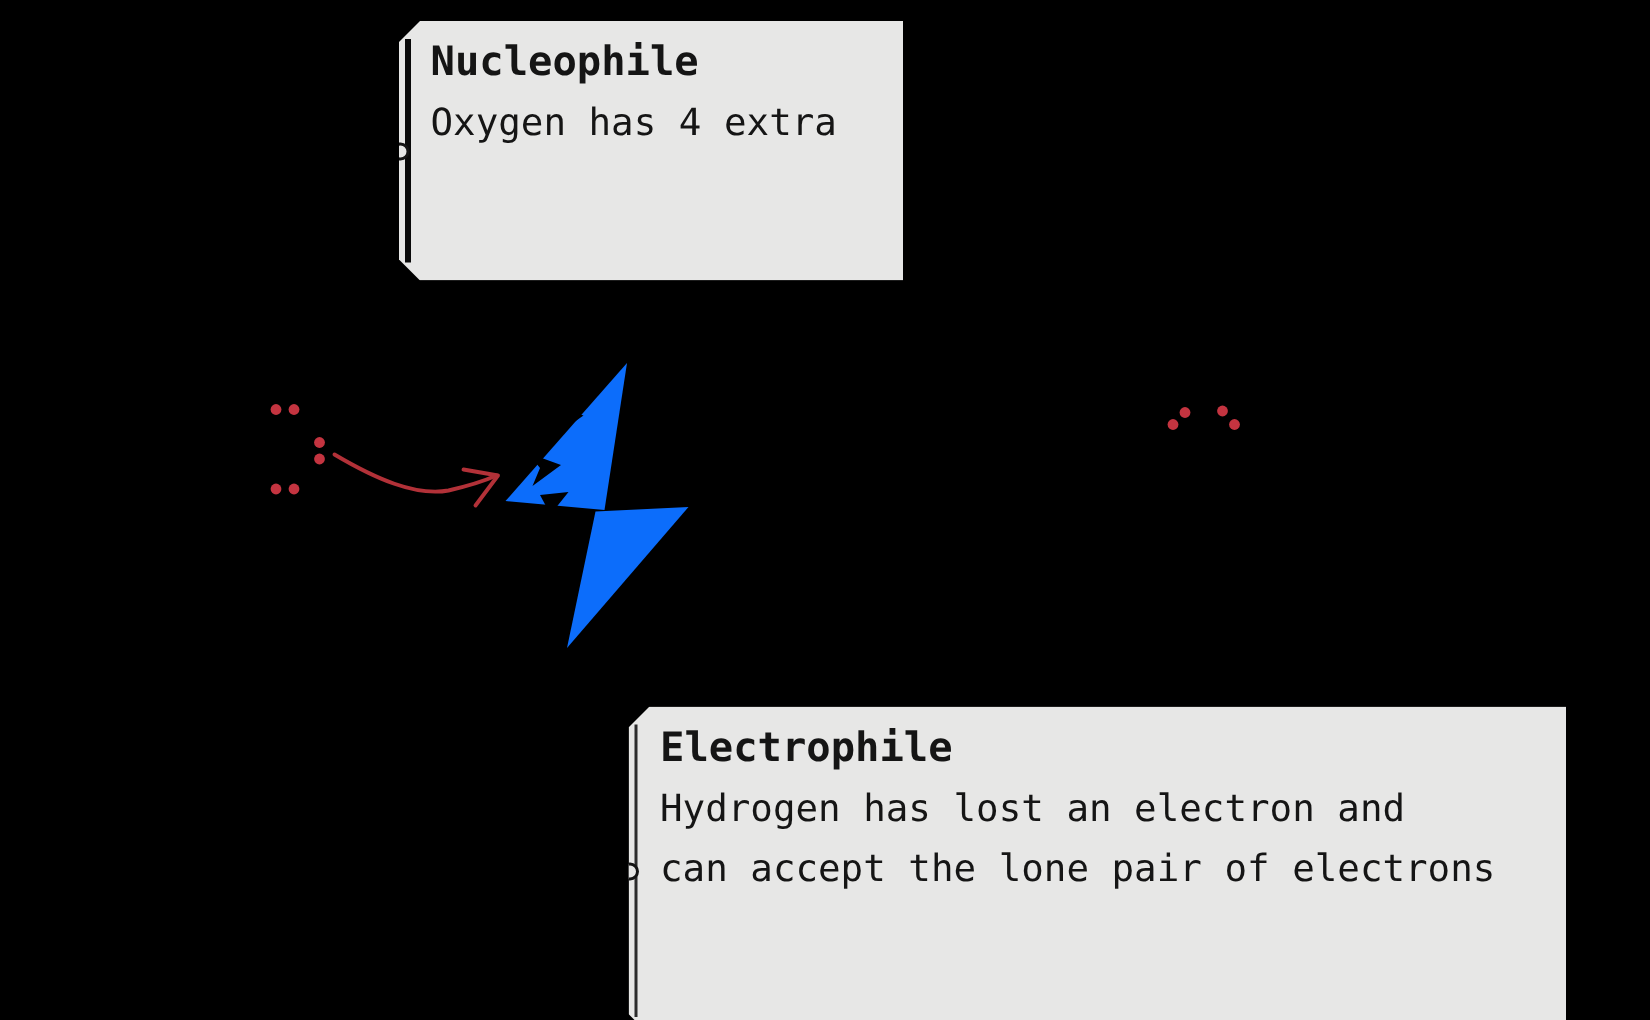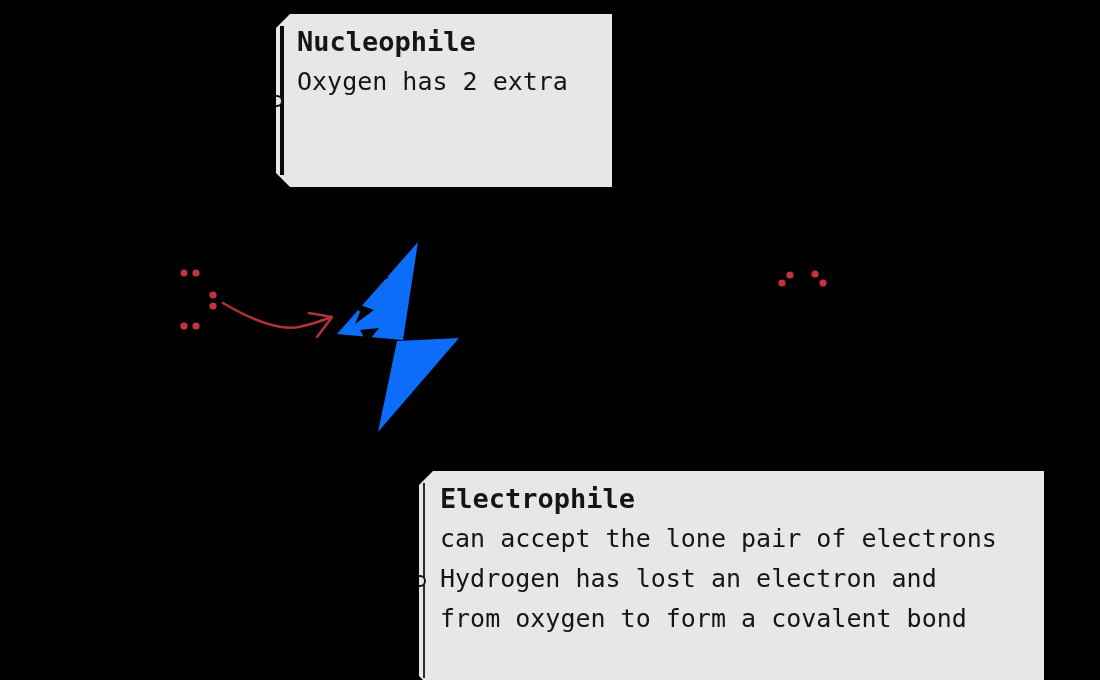--- a/index.html
+++ b/index.html
@@ -62,21 +62,21 @@
     left: -5px;
     top: 50%;
     margin-top: -6px;
     width: 8px;
     height: 8px;
     border-radius: 50%;
     background: #e7e7e6;
     border: 2px solid #141414;
     z-index: 2;
   }
-  .callout.top    { left: 276px; top: 14px;  width: 336px; height: 173px; }
+  .callout.top    { left: 266px; top: 14px;  width: 336px; height: 173px; }
   .callout.bottom { left: 419px; top: 471px; width: 625px; height: 219px; }
 </style>
 </head>
 <body>
 
 <div class="canvas">
 
   <svg class="layer" viewBox="0 0 1100 680" xmlns="http://www.w3.org/2000/svg">
 
     <rect x="0" y="0" width="1100" height="680" fill="#000000"></rect>
@@ -108,29 +108,28 @@
       <circle cx="790" cy="275" r="3.6" fill="#c43440"></circle>
       <circle cx="815" cy="274" r="3.6" fill="#c43440"></circle>
       <circle cx="823" cy="283" r="3.6" fill="#c43440"></circle>
     </g>
   </svg>
 
   <div class="callout top">
     <div class="tag-border"></div>
     <div class="text-wrap">
       <div class="callout-title">Nucleophile</div>
-      <div class="callout-line">Oxygen has 2 extra</div>
+      <div class="callout-line">Oxygen has 4 extra</div>
     </div>
     <div class="tag-ring"></div>
   </div>
 
   <div class="callout bottom">
     <div class="tag-border"></div>
     <div class="text-wrap">
       <div class="callout-title">Electrophile</div>
+      <div class="callout-line">Hydrogen has lost an electron and</div>
       <div class="callout-line">can accept the lone pair of electrons</div>
-      <div class="callout-line">Hydrogen has lost an electron and</div>
-      <div class="callout-line">from oxygen to form a covalent bond</div>
     </div>
     <div class="tag-ring"></div>
   </div>
 
 </div>
 
 </body></html>

